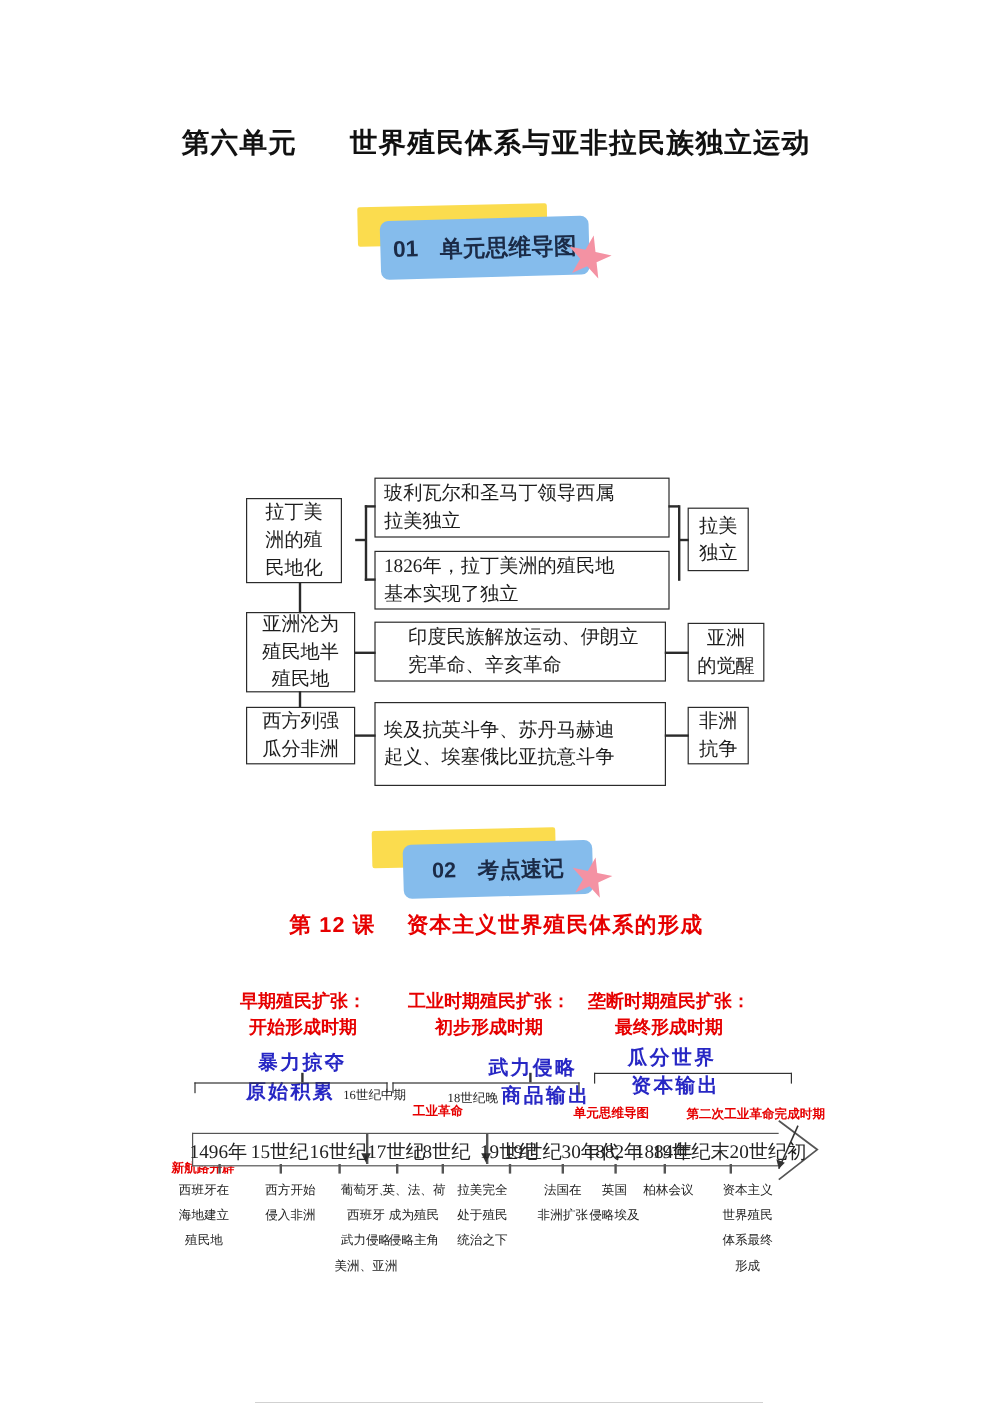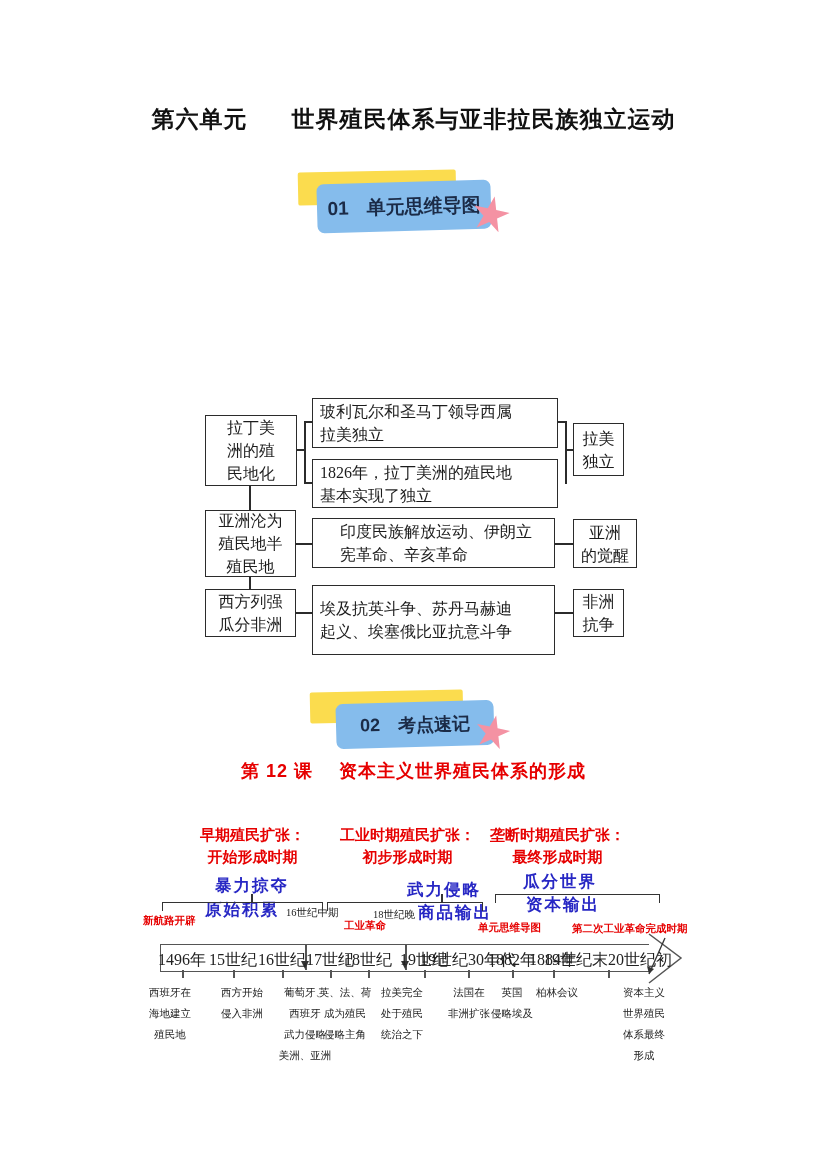--- a/index.html
+++ b/index.html
@@ -67,21 +67,21 @@
   <div class="abs hl-mark" style="left:298px;top:171px;width:158px;height:33px;"></div>
   <div class="abs badge-pill" style="left:317px;top:182px;width:174px;height:49px;font-size:19px;">
     <span>01</span>
     <span>单元思维导图</span>
   </div>
   <div class="abs star" style="left:470px;top:190px;">★</div>
 
 
   <div>
 
-    <div class="mbox center" style="left:205px;top:415px;width:92px;height:71px;">拉丁美
+    <div class="mbox center" style="left:205px;top:415px;width:80px;height:71px;">拉丁美
 洲的殖
 民地化</div>
     <div class="mbox leftal" style="left:312px;top:398px;width:246px;height:50px;">玻利瓦尔和圣马丁领导西属
 拉美独立</div>
     <div class="mbox leftal" style="left:312px;top:459px;width:246px;height:49px;">1826年，拉丁美洲的殖民地
 基本实现了独立</div>
     <div class="mbox center" style="left:573px;top:423px;width:51px;height:53px;">拉美
 独立</div>
 
     <div class="mbox center" style="left:205px;top:510px;width:91px;height:67px;">亚洲沦为
@@ -147,21 +147,21 @@
 
     <div class="abs blue-big" style="left:499px;top:871px;width:122px;text-align:center;">瓜分世界</div>
     <div class="abs blue-big" style="left:526px;top:894px;">资本输出</div>
 
     <div class="bracket" style="left:162px;top:902px;width:161px;"></div>
     <div class="bracket" style="left:327px;top:902px;width:156px;"></div>
     <div class="bracket" style="left:495px;top:894px;width:165px;"></div>
     <div class="stem" style="left:251px;top:894px;"></div>
     <div class="stem" style="left:441px;top:894px;"></div>
 
-    <div class="abs milestone" style="left:143px;top:914px;">新航路开辟</div>
+    <div class="abs milestone" style="left:143px;top:967px;">新航路开辟</div>
     <div class="abs milestone" style="left:344px;top:919px;">工业革命</div>
     <div class="abs milestone" style="left:478px;top:921px;">单元思维导图</div>
     <div class="abs milestone" style="left:572px;top:922px;">第二次工业革命完成时期</div>
 
     <div class="abs axis-band"></div>
     <svg class="abs" style="left:648px;top:933px;" width="36" height="51">
       <polyline points="1,1 33,25 1,50" fill="#ffffff" stroke="#555" stroke-width="1.5"></polyline>
     </svg>
 
     <div class="divider" style="left:305px;"></div>
@@ -209,19 +209,19 @@
 成为殖民
 侵略主角</span>
     <span class="event" style="left:402px;">拉美完全
 处于殖民
 统治之下</span>
     <span class="event" style="left:469px;">法国在
 非洲扩张</span>
     <span class="event" style="left:512px;">英国
 侵略埃及</span>
     <span class="event" style="left:557px;">柏林会议</span>
-    <span class="event" style="left:644px;">资本主义
+    <span class="event" style="left:623px;">资本主义
 世界殖民
 体系最终
 形成</span>
   </div>
 
 </div>
 
 </body></html>

